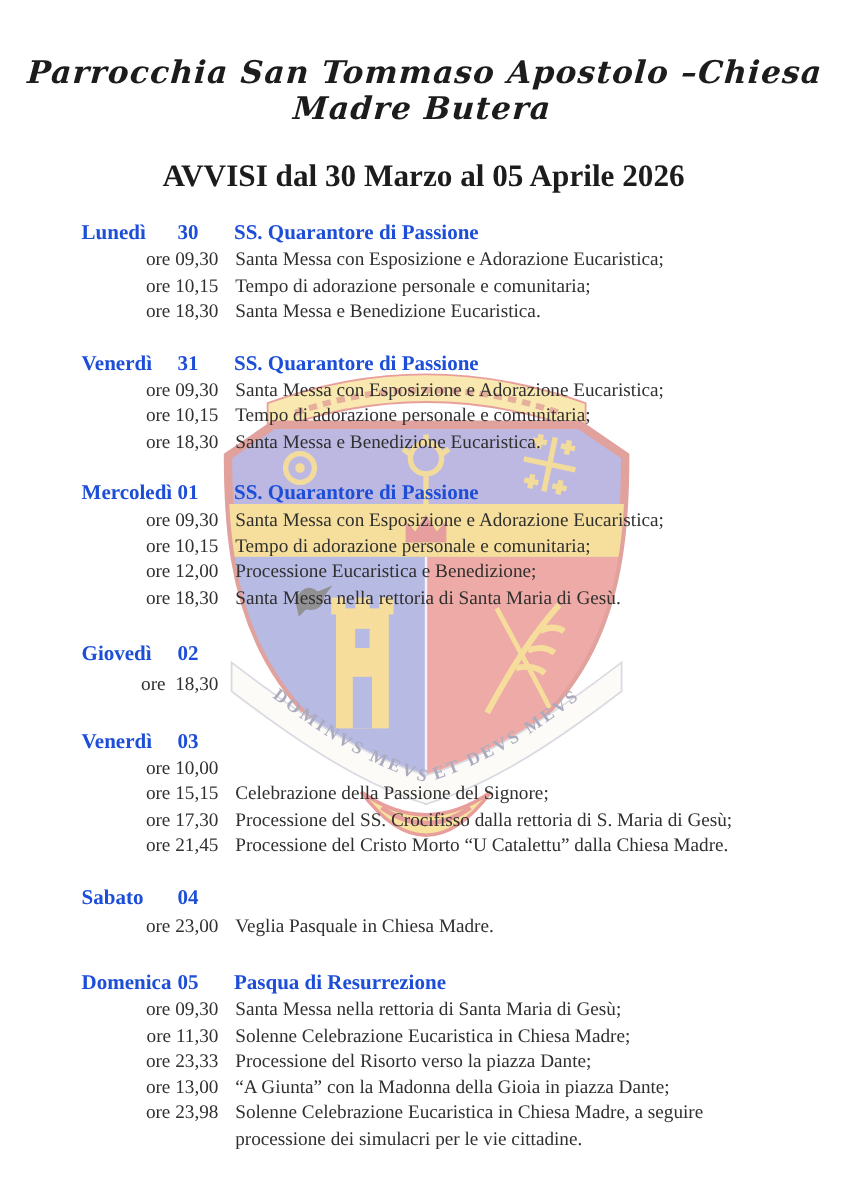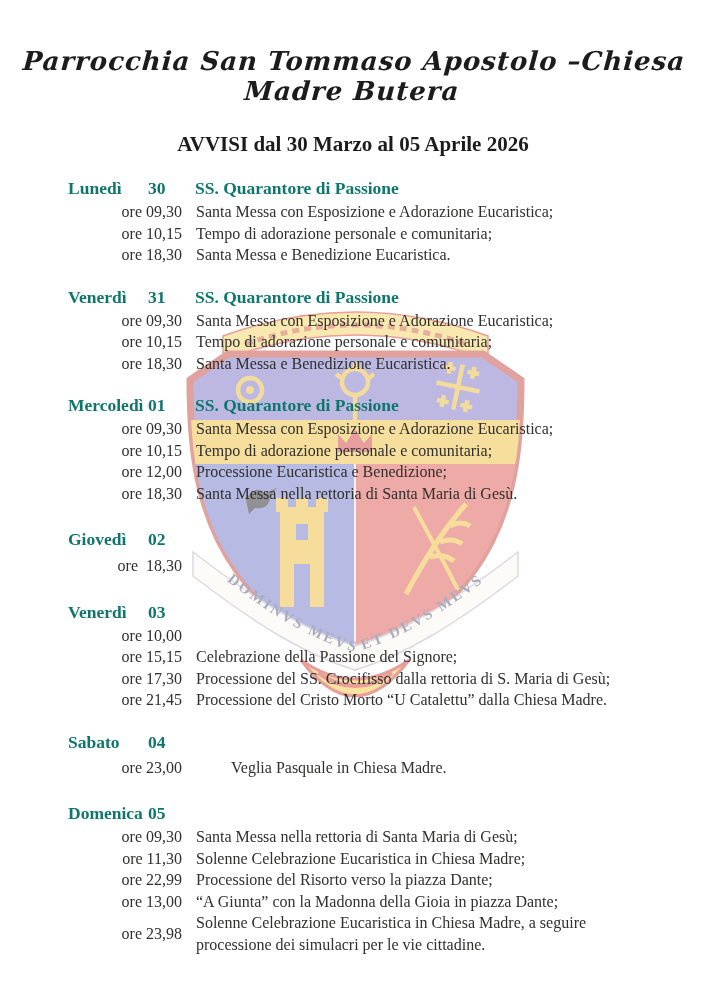--- a/index.html
+++ b/index.html
@@ -11,29 +11,29 @@
   .content{position:relative;z-index:1;}
   .script-title{
     margin-top:46px;text-align:center;
     font-family:"DejaVu Serif", serif;
     font-style:italic;font-weight:bold;
     font-size:26px;letter-spacing:1px;color:#1c1c1c;
     transform:skewX(-4deg);
   }
   .main-heading{
     margin-top:26px;text-align:center;
-    font-size:21px;font-weight:bold;color:#1c1c1c;
+    font-size:26px;font-weight:bold;color:#1c1c1c;
   }
   .schedule{margin-top:20px;padding-left:68px;}
   .day-block{margin-bottom:20px;}
   .day-block.extra-gap{margin-bottom:24px;}
-  .day-row{display:flex;font-weight:bold;font-size:17.5px;line-height:22px;margin-bottom:2px;color:#0f766e;}
+  .day-row{display:flex;font-weight:bold;font-size:17.5px;line-height:22px;margin-bottom:2px;color:#1d4ed8;}
   .day-left{width:127px;display:flex;flex-shrink:0;}
   .day-name{min-width:80px;}
-  .ev-row{display:flex;font-size:16px;line-height:21.5px;color:#30302f;align-items:center;}
+  .ev-row{display:flex;font-size:16px;line-height:21.5px;color:#30302f;}
   .ev-time{width:114px;text-align:right;flex-shrink:0;white-space:pre;}
   .ev-text{margin-left:14px;max-width:468px;}
   .watermark{
     position:absolute;left:168px;top:302px;width:375px;height:425px;
     z-index:0;opacity:0.5;
   }
 </style>
 </head>
 <body>
 
@@ -236,43 +236,44 @@
       </div>
 
       <div class="day-block extra-gap">
         <div class="day-row">
           <span class="day-left">
             <span class="day-name">Sabato</span>
             <span class="day-num">04</span>
           </span>
           <span class="day-title"></span>
         </div>
-        <div class="ev-row" style="margin-top:4px;gap:35px;">
+        <div class="ev-row" style="margin-top:4px;">
           <span class="ev-time">ore 23,00</span>
           <span class="ev-text">Veglia Pasquale in Chiesa Madre.</span>
         </div>
       </div>
 
       <div class="day-block">
         <div class="day-row">
           <span class="day-left">
             <span class="day-name">Domenica</span>
             <span class="day-num">05</span>
           </span>
+          <span class="day-title">Pasqua di Resurrezione</span>
         </div>
         <div class="ev-row">
           <span class="ev-time">ore 09,30</span>
           <span class="ev-text">Santa Messa nella rettoria di Santa Maria di Gesù;</span>
         </div>
         <div class="ev-row">
           <span class="ev-time">ore 11,30</span>
           <span class="ev-text">Solenne Celebrazione Eucaristica in Chiesa Madre;</span>
         </div>
         <div class="ev-row">
-          <span class="ev-time">ore 22,99</span>
+          <span class="ev-time">ore 23,33</span>
           <span class="ev-text">Processione del Risorto verso la piazza Dante;</span>
         </div>
         <div class="ev-row">
           <span class="ev-time">ore 13,00</span>
           <span class="ev-text">“A Giunta” con la Madonna della Gioia in piazza Dante;</span>
         </div>
         <div class="ev-row">
           <span class="ev-time">ore 23,98</span>
           <span class="ev-text">Solenne Celebrazione Eucaristica in Chiesa Madre, a seguire processione dei simulacri per le vie cittadine.</span>
         </div>

